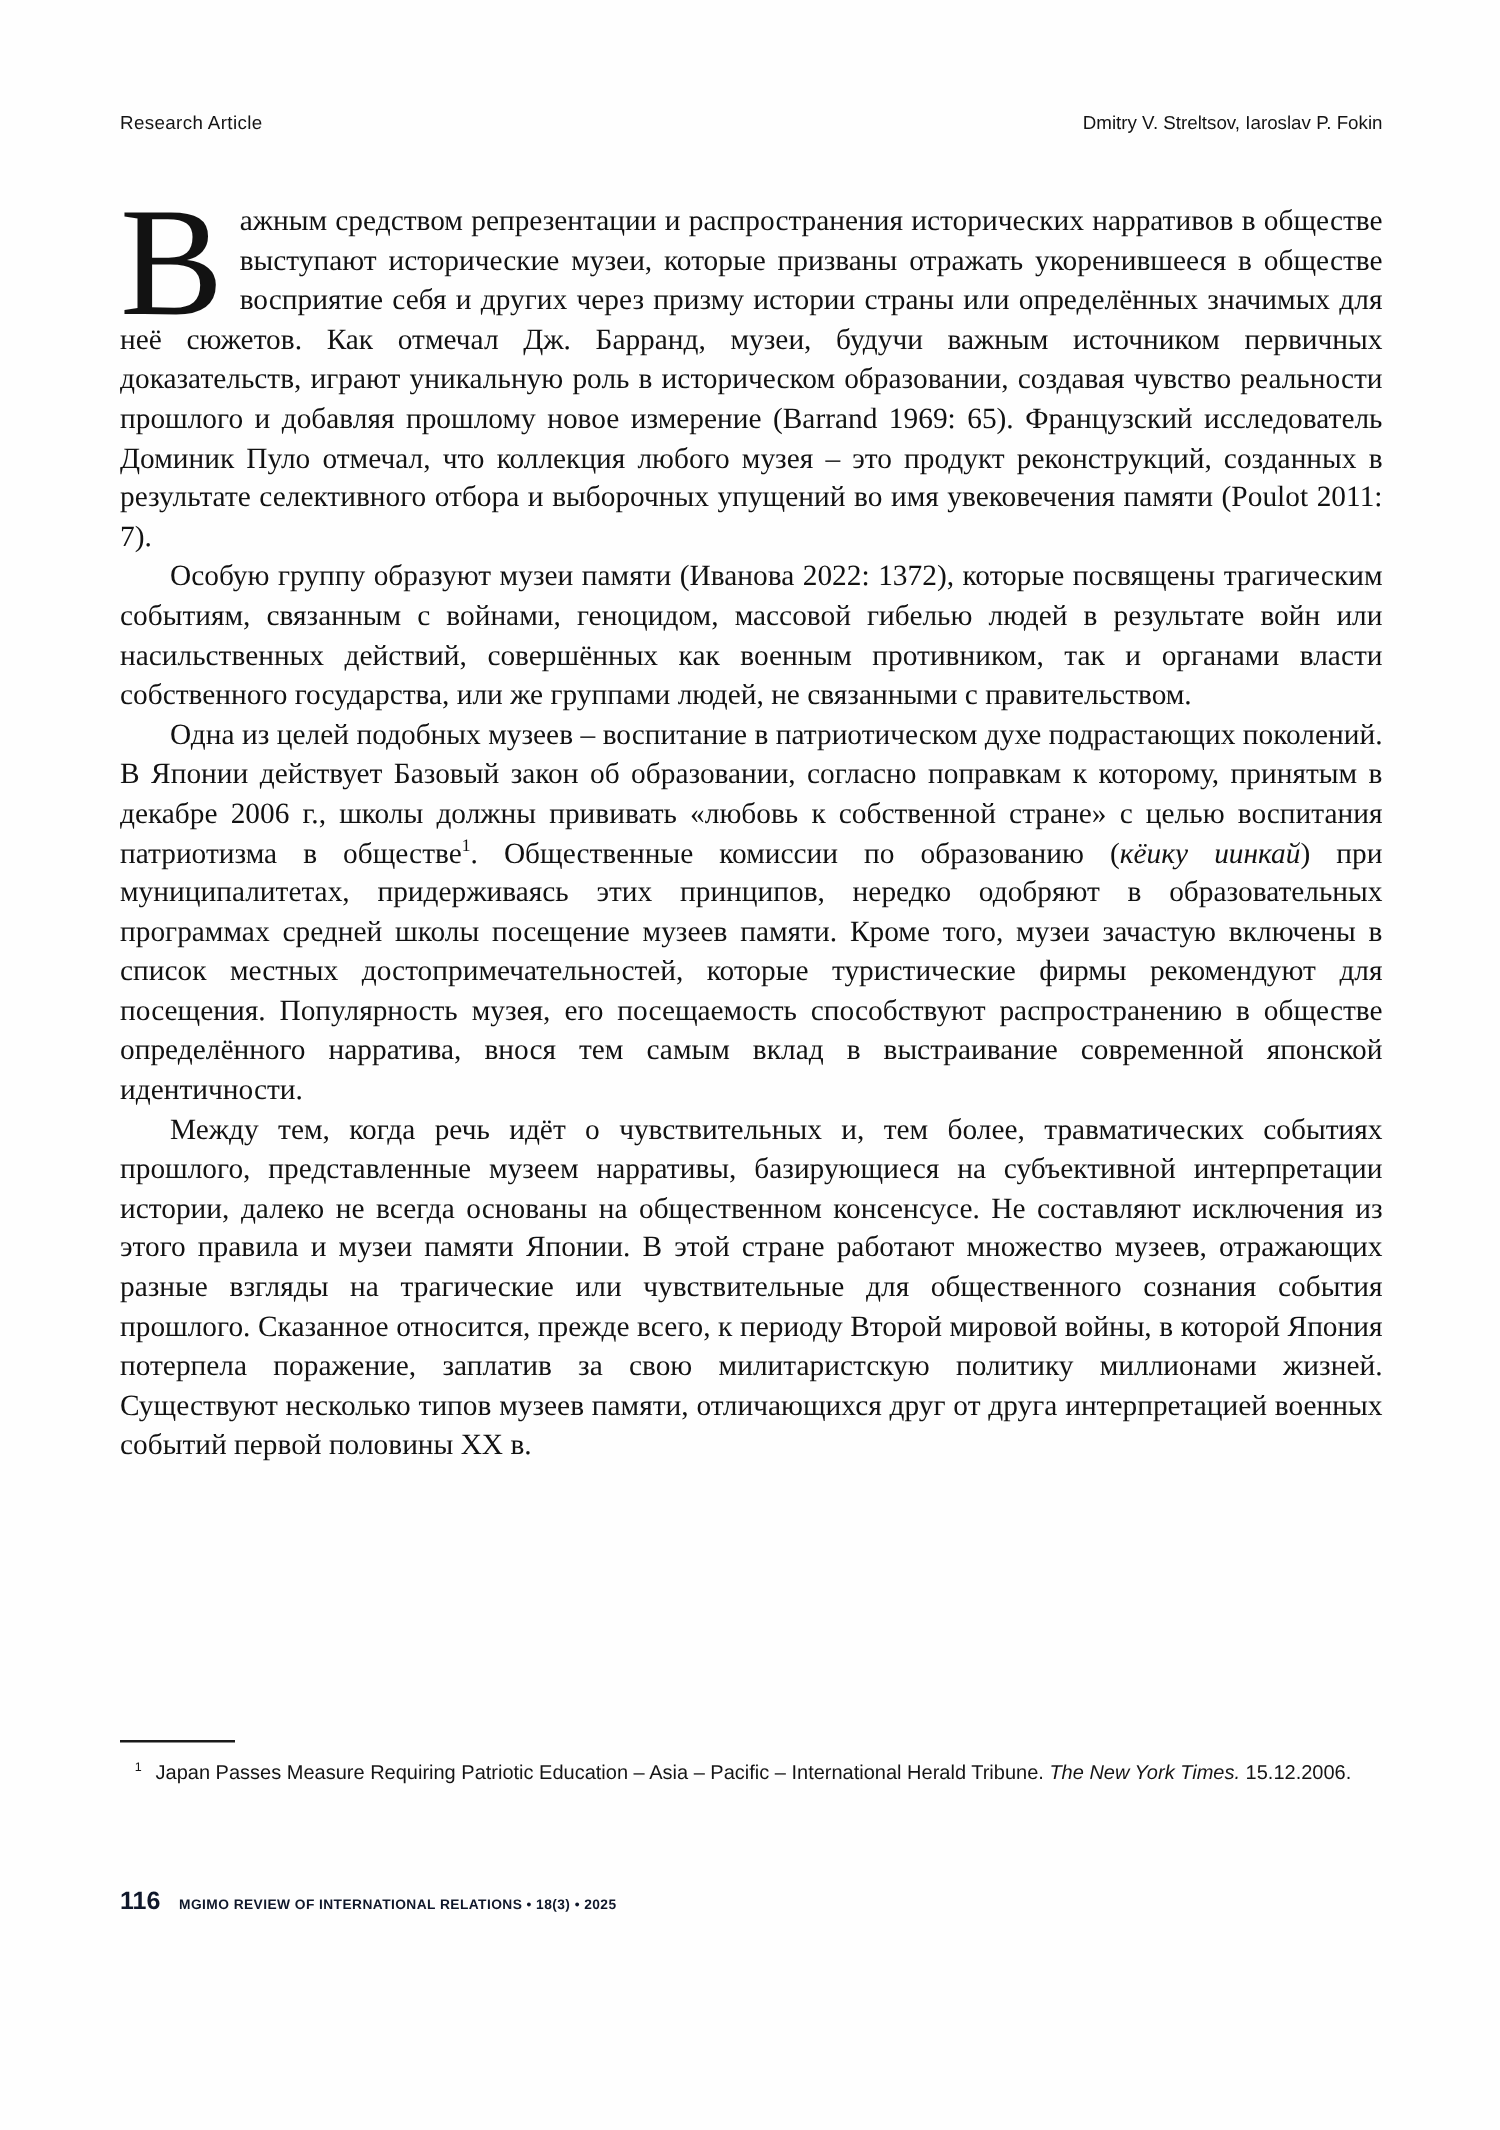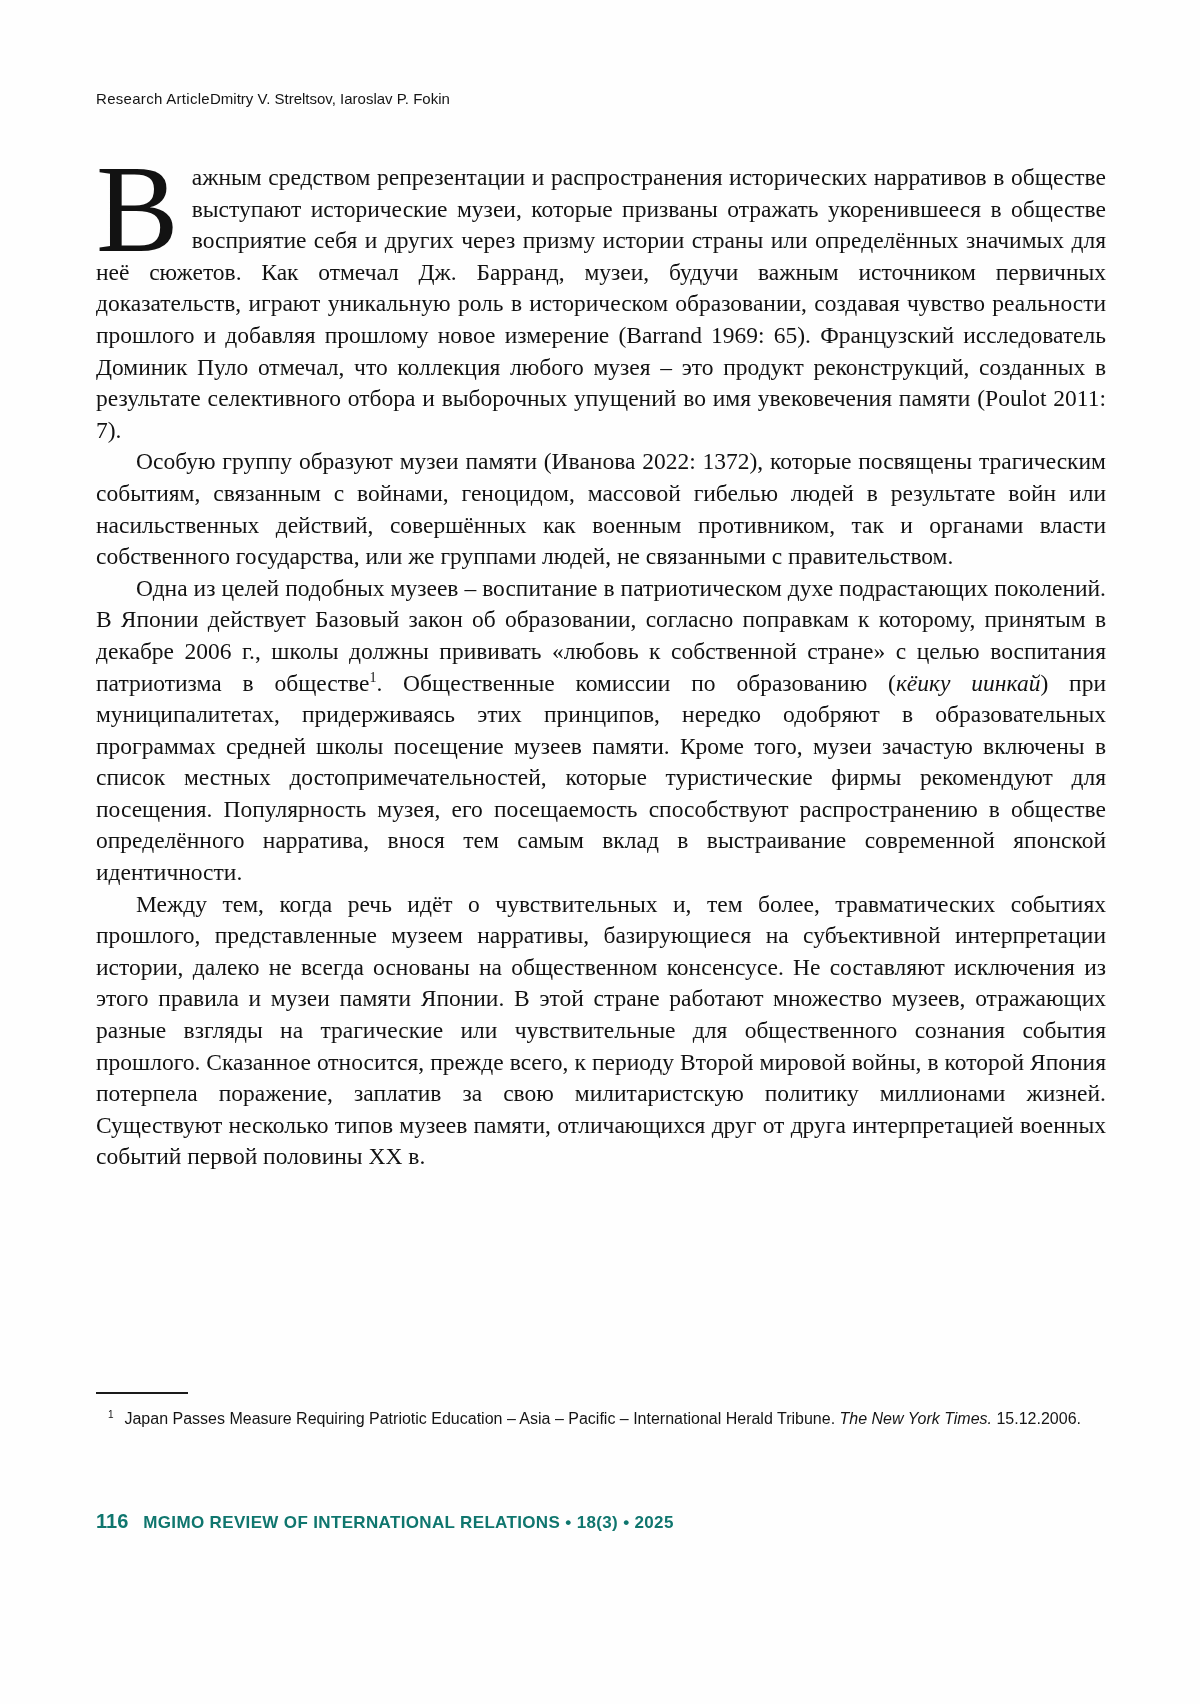--- a/index.html
+++ b/index.html
@@ -15,21 +15,21 @@
     margin: 0 auto;
   }
 
   
   .page-header {
     position: absolute;
     top: 90px;
     left: 96px;
     right: 94px;
     display: flex;
-    justify-content: flex-start;
+    justify-content: space-between;
     align-items: baseline;
     font-family: "Liberation Sans", sans-serif;
     font-size: 15px;
     color: #141414;
   }
   .article-type { font-weight: 400; letter-spacing: 0.3px; }
   .authors { font-weight: 400; }
 
   
   .article-body {
@@ -92,24 +92,24 @@
 
   
   .page-footer {
     position: absolute;
     left: 96px;
     top: 1510px;
     display: flex;
     align-items: baseline;
     gap: 15px;
     font-family: "Liberation Sans", sans-serif;
-    color: #0f766e;
+    color: #0f172a;
   }
   .page-number { font-size: 20px; font-weight: 700; }
-  .journal-line { font-size: 17px; font-weight: 700; letter-spacing: 0.35px; }
+  .journal-line { font-size: 11px; font-weight: 700; letter-spacing: 0.35px; }
 </style>
 </head>
 <body>
 
 <div class="page">
 
   <header class="page-header">
     <span class="article-type">Research Article</span>
     <span class="authors">Dmitry V. Streltsov, Iaroslav P. Fokin</span>
   </header>

